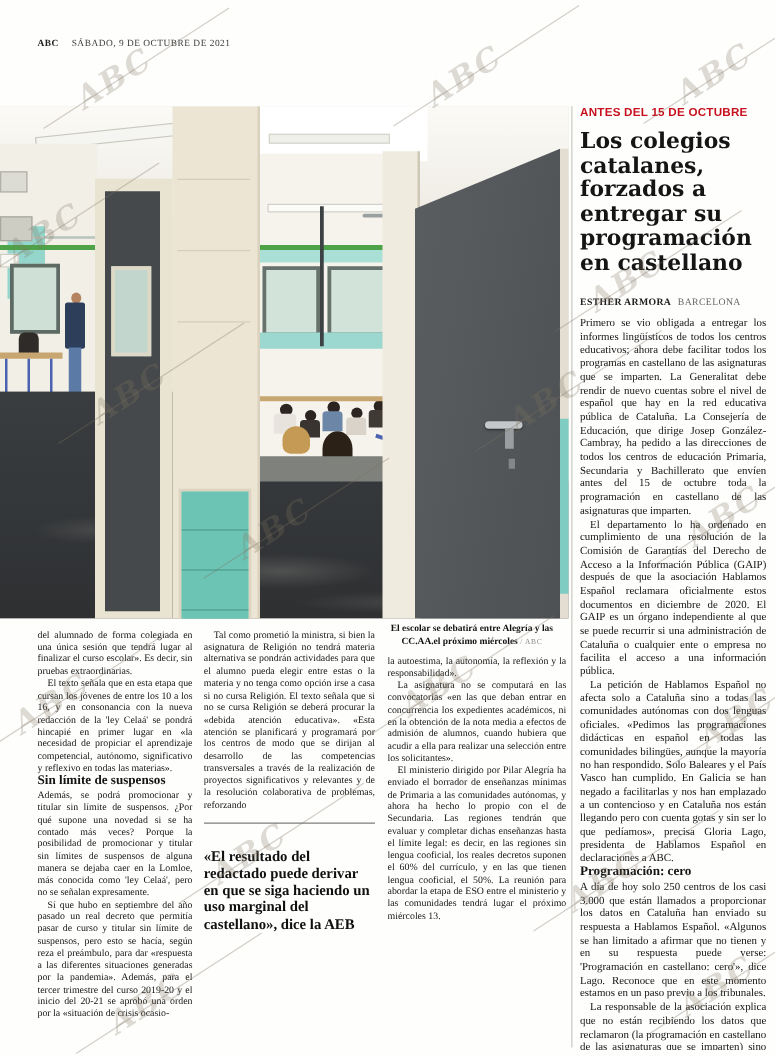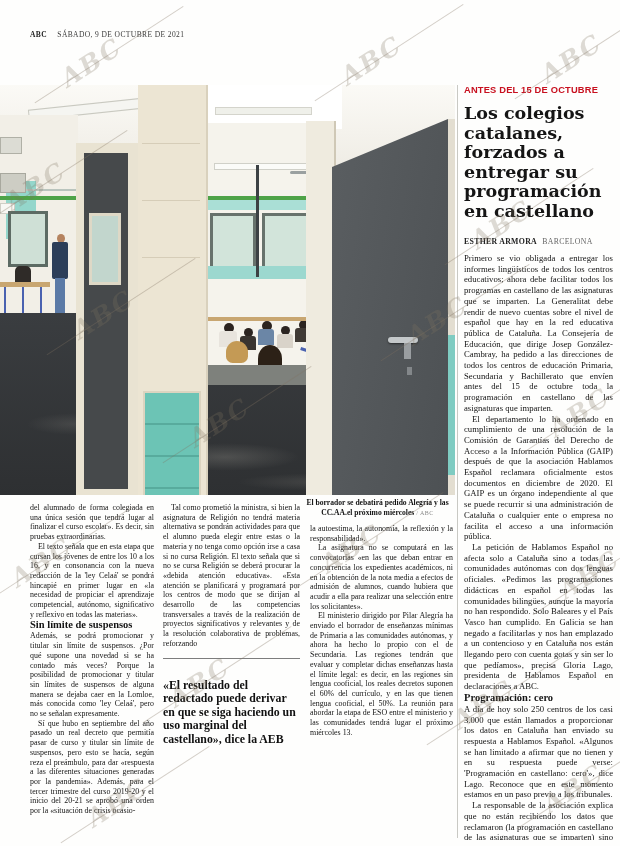--- a/index.html
+++ b/index.html
@@ -186,21 +186,21 @@
     <div class="ph-jamb"></div>
     <div class="ph-big-door"></div>
     <div class="ph-handle"></div>
     <div class="ph-handle-plate"></div>
     <div class="ph-lock"></div>
     <div class="ph-right-sliver"></div>
     <div class="ph-right-teal"></div>
   </div>
 
   <div class="abs caption">
-    <span>El borrador se debatirá pedido Alegría y las CC.AA.el próximo miércoles</span>
+    <span>El escolar se debatirá entre Alegría y las CC.AA.el próximo miércoles</span>
     <span class="credit">/ ABC</span>
   </div>
 
   <div class="abs bodycol col1">
     <p>del alumnado de forma colegiada en una única sesión que tendrá lugar al finalizar el curso escolar». Es decir, sin pruebas extraordinarias.</p>
     <p class="ind">El texto señala que en esta etapa que cursan los jóvenes de entre los 10 a los 16, y en consonancia con la nueva redacción de la 'ley Celaá' se pondrá hincapié en primer lugar en «la necesidad de propiciar el aprendizaje competencial, autónomo, significativo y reflexivo en todas las materias».</p>
     <p class="subhead">Sin límite de suspensos</p>
     <p>Además, se podrá promocionar y titular sin límite de suspensos. ¿Por qué supone una novedad si se ha contado más veces? Porque la posibilidad de promocionar y titular sin límites de suspensos de alguna manera se dejaba caer en la Lomloe, más conocida como 'ley Celaá', pero no se señalan expresamente.</p>
     <p class="ind">Sí que hubo en septiembre del año pasado un real decreto que permitía pasar de curso y titular sin límite de suspensos, pero esto se hacía, según reza el preámbulo, para dar «respuesta a las diferentes situaciones generadas por la pandemia». Además, para el tercer trimestre del curso 2019-20 y el inicio del 20-21 se aprobó una orden por la «situación de crisis ocasio-</p>
   </div>

